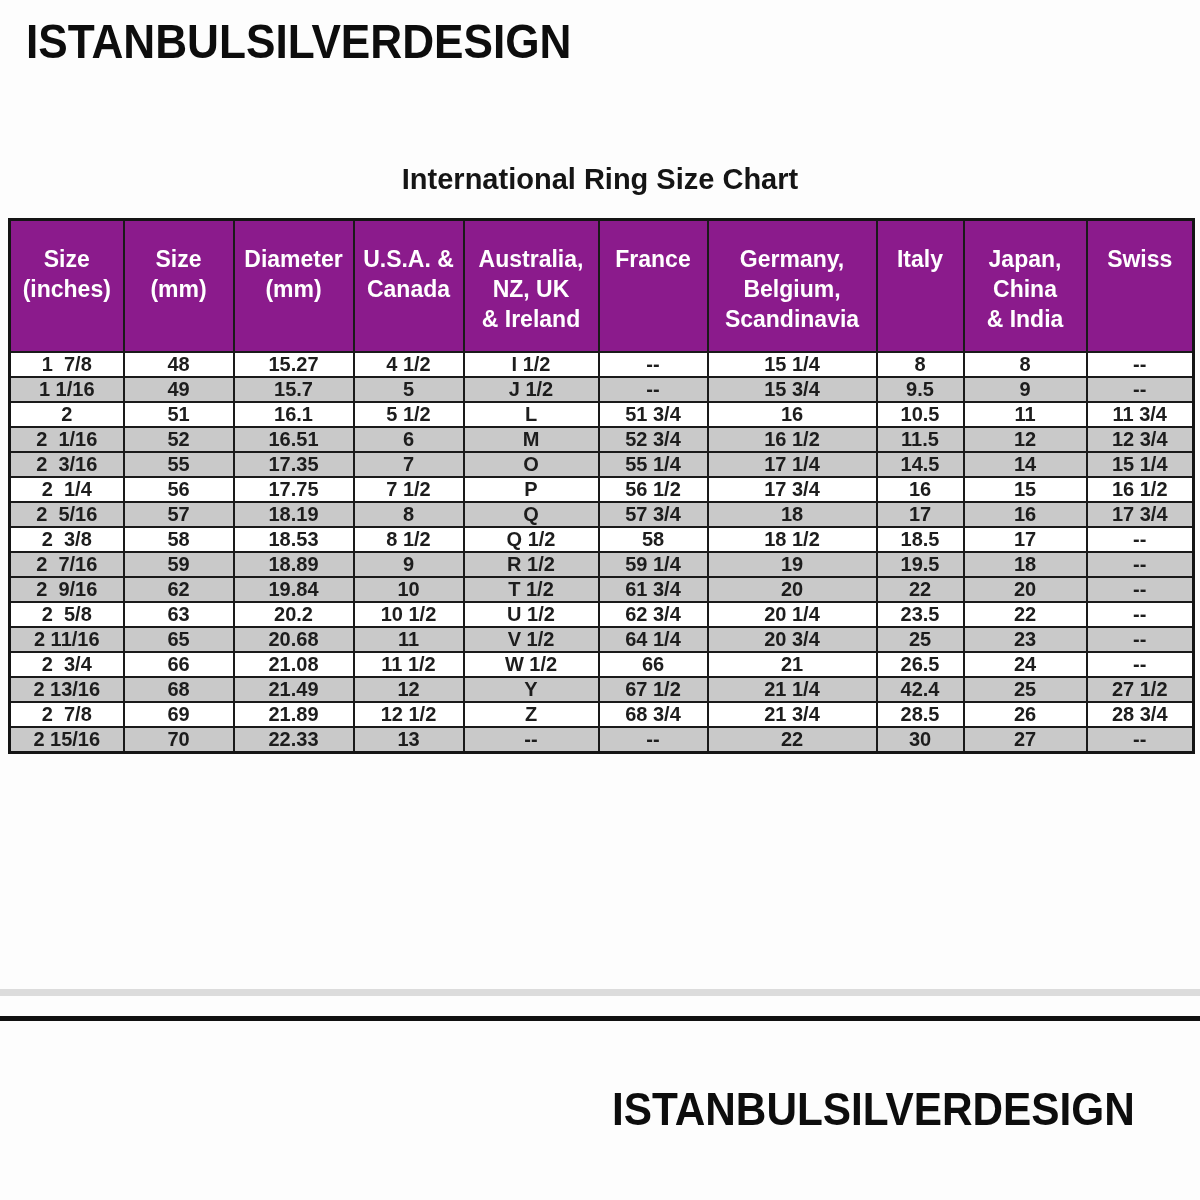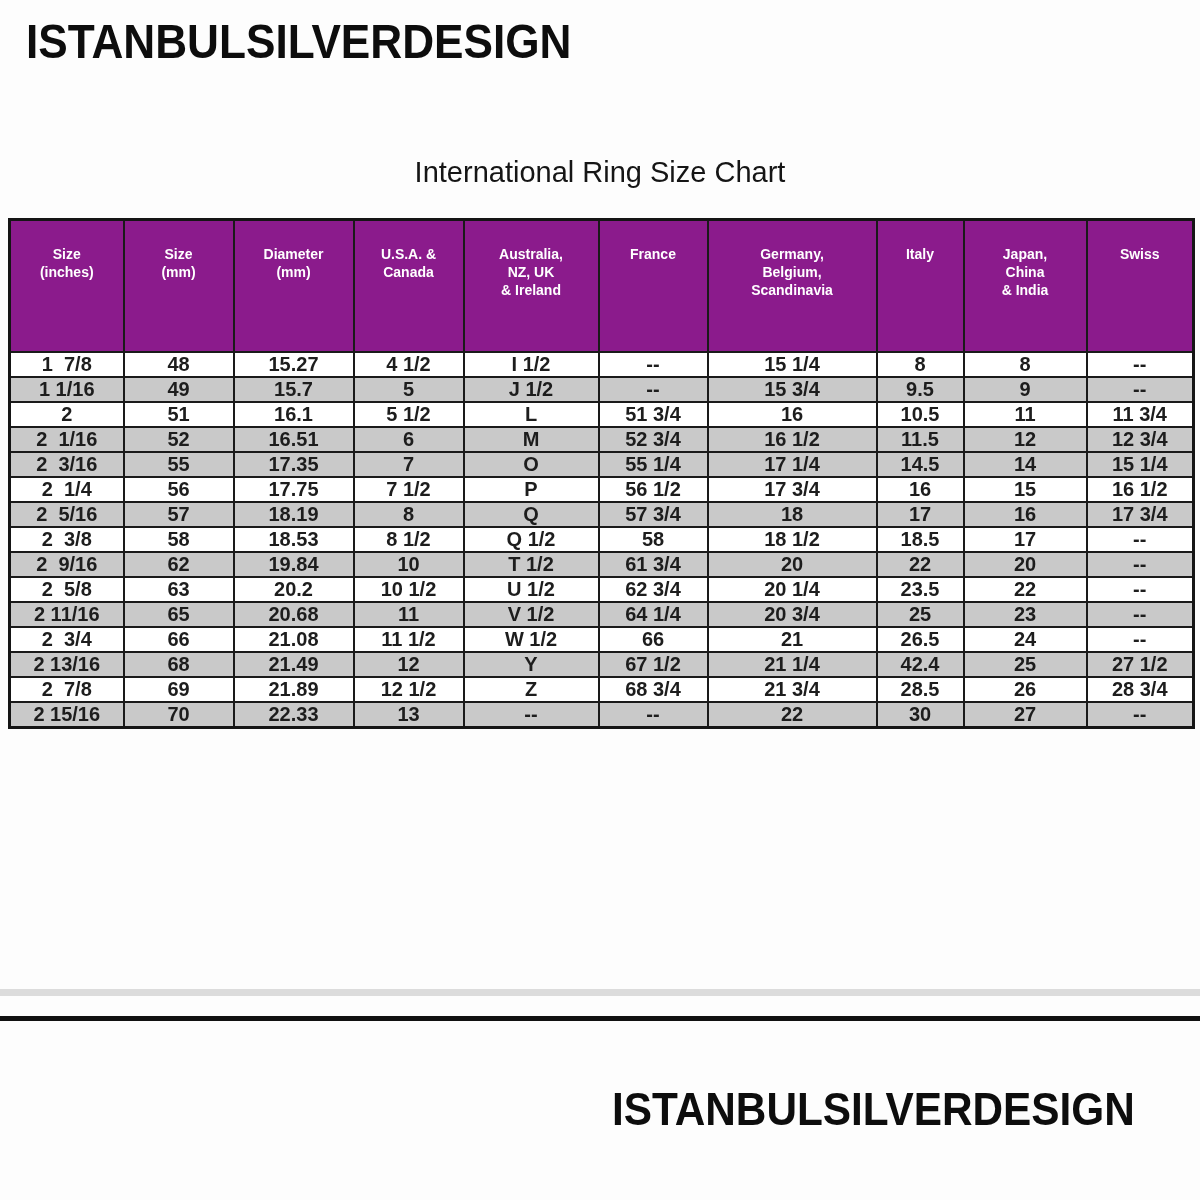--- a/index.html
+++ b/index.html
@@ -13,38 +13,38 @@
     font-weight:700;
     color:#0d0d0d;
     letter-spacing:0px;
     transform:scaleX(0.92);
     transform-origin:left center;
     white-space:nowrap;
   }
   .brand-top{left:26px;top:14px;font-size:48px;}
   .brand-bottom{left:612px;top:1082px;font-size:46px;}
   .chart-title{
-    position:absolute;top:156px;left:0;width:1200px;
-    text-align:center;font-size:29px;font-weight:400;color:#151515;
+    position:absolute;top:163px;left:0;width:1200px;
+    text-align:center;font-size:29px;font-weight:700;color:#151515;
   }
   table.ring{
     position:absolute;left:8px;top:218px;width:1184px;
     border-collapse:collapse;table-layout:fixed;
     border:3px solid #151515;
   }
   table.ring th, table.ring td{
     border:2px solid #1a1a1a;
     text-align:center;
     overflow:hidden;
   }
   table.ring thead tr{height:132px;}
   table.ring th{
     background:#8B1B8C;
     color:#ffffff;
-    font-size:14px;font-weight:700;line-height:1.3;
+    font-size:23px;font-weight:700;line-height:1.3;
     vertical-align:top;padding-top:24px;
     white-space:pre-line;
   }
   table.ring tbody tr{height:24px;}
   table.ring td{
     font-size:20px;font-weight:700;color:#1d1d1d;
     background:#ffffff;
     white-space:pre;
     vertical-align:middle;padding:0;
   }
@@ -195,20 +195,32 @@
         <td>18.53</td>
         <td>8 1/2</td>
         <td>Q 1/2</td>
         <td>58</td>
         <td>18 1/2</td>
         <td>18.5</td>
         <td>17</td>
         <td>--</td>
       </tr>
       <tr class="alt">
+        <td>2  7/16</td>
+        <td>59</td>
+        <td>18.89</td>
+        <td>9</td>
+        <td>R 1/2</td>
+        <td>59 1/4</td>
+        <td>19</td>
+        <td>19.5</td>
+        <td>18</td>
+        <td>--</td>
+      </tr>
+      <tr class="alt">
         <td>2  9/16</td>
         <td>62</td>
         <td>19.84</td>
         <td>10</td>
         <td>T 1/2</td>
         <td>61 3/4</td>
         <td>20</td>
         <td>22</td>
         <td>20</td>
         <td>--</td>

